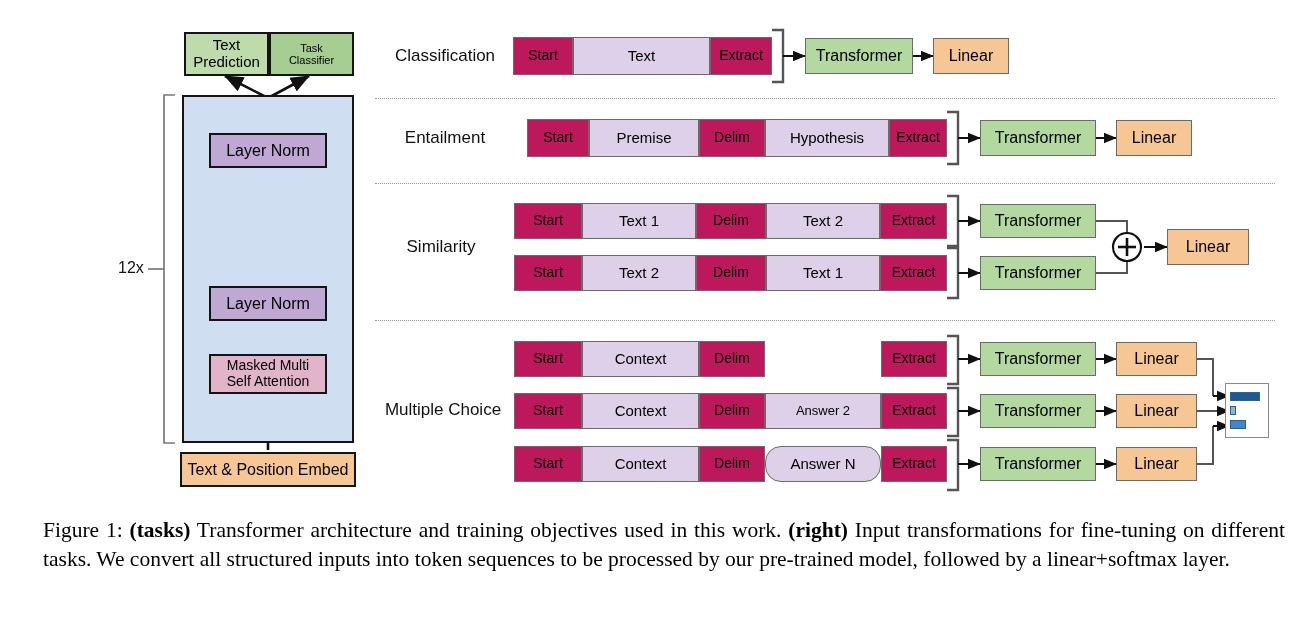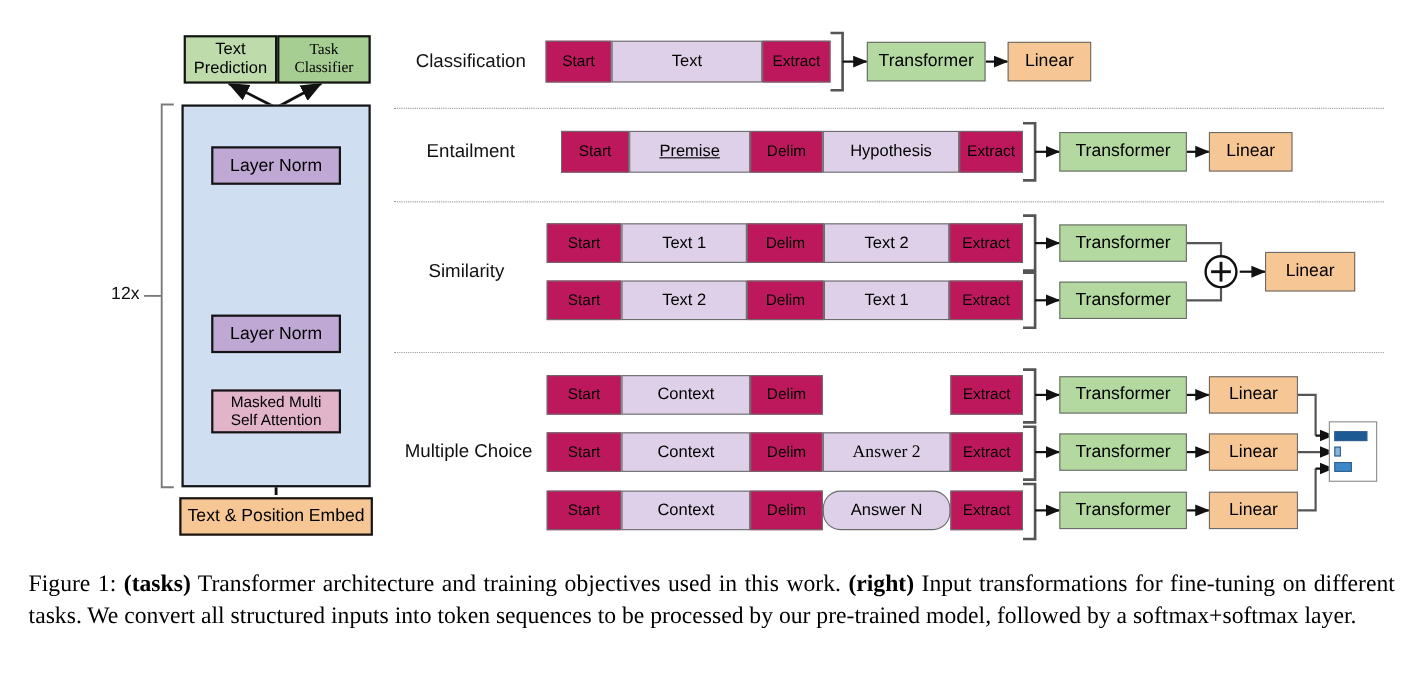--- a/index.html
+++ b/index.html
@@ -1,17 +1,17 @@
 <!DOCTYPE html>
 <html><head>
 <meta charset="utf-8">
 <style>
   html,body{margin:0;padding:0;background:#ffffff;}
   body{width:1292px;height:631px;position:relative;font-family:"Liberation Sans",sans-serif;color:#000;overflow:hidden;}
-  #figure{position:absolute;left:0;top:0;width:1120px;height:631px;}
+  #figure{position:absolute;left:17px;top:0;width:1120px;height:631px;}
 
   
   .blk{
     position:absolute;box-sizing:border-box;
     border:1.6px solid #6b6b6b;
     display:flex;align-items:center;justify-content:center;
     text-align:center;line-height:1.12;
     font-family:"Liberation Sans",sans-serif;
     color:#000;
   }
@@ -148,21 +148,21 @@
     <circle cx="1110" cy="247" r="14" fill="#fff" stroke="#111" stroke-width="2.2"></circle>
     <line x1="1101" y1="247" x2="1119" y2="247" stroke="#111" stroke-width="2.6"></line>
     <line x1="1110" y1="238" x2="1110" y2="256" stroke="#111" stroke-width="2.6"></line>
   </svg>
 
   <div class="blk thick c-panel" style="left:165px;top:95px;width:172px;height:348px;"></div>
 
   <div class="blk thick c-green1" style="left:167px;top:32px;width:85px;height:44px;font-size:15px;">
     <span><span>Text</span><br><span>Prediction</span></span>
   </div>
-  <div class="blk thick c-green2" style="left:252px;top:32px;width:85px;height:44px;font-size:14px;font-family:Liberation Serif, serif;">
+  <div class="blk thick c-green2" style="left:252px;top:32px;width:85px;height:44px;font-size:11px;">
     <span><span>Task</span><br><span>Classifier</span></span>
   </div>
 
   <div class="blk thick c-lavender" style="left:192px;top:133px;width:118px;height:35px;font-size:16px;">Layer Norm</div>
 
 
   <div class="blk thick c-lavender" style="left:192px;top:286px;width:118px;height:35px;font-size:16px;">Layer Norm</div>
 
   <div class="blk thick c-orange" style="left:163px;top:452px;width:176px;height:35px;font-size:16px;">Text &amp; Position Embed</div>
 
@@ -181,21 +181,21 @@
   <div class="blk c-blue" style="left:496px;top:37px;width:60px;height:38px;font-size:14px;">Start</div>
   <div class="blk c-purple" style="left:556px;top:37px;width:137px;height:38px;font-size:15px;">Text</div>
   <div class="blk c-blue" style="left:693px;top:37px;width:62px;height:38px;font-size:14px;">Extract</div>
 
   <div class="blk c-green" style="left:788px;top:38px;width:108px;height:36px;font-size:16px;">Transformer</div>
   <div class="blk c-orange" style="left:916px;top:38px;width:76px;height:36px;font-size:16px;">Linear</div>
 
   <div class="rowlabel" style="left:368px;top:128px;width:120px;">Entailment</div>
 
   <div class="blk c-blue" style="left:510px;top:119px;width:62px;height:38px;font-size:14px;">Start</div>
-  <div class="blk c-purple" style="left:572px;top:119px;width:110px;height:38px;font-size:15px;text-decoration:underline;">Premise</div>
+  <div class="blk c-purple" style="left:572px;top:119px;width:110px;height:38px;font-size:15px;">Premise</div>
   <div class="blk c-blue" style="left:682px;top:119px;width:66px;height:38px;font-size:14px;">Delim</div>
   <div class="blk c-purple" style="left:748px;top:119px;width:124px;height:38px;font-size:15px;">Hypothesis</div>
   <div class="blk c-blue" style="left:872px;top:119px;width:58px;height:38px;font-size:14px;">Extract</div>
 
   <div class="blk c-green" style="left:963px;top:120px;width:116px;height:36px;font-size:16px;">Transformer</div>
   <div class="blk c-orange" style="left:1099px;top:120px;width:76px;height:36px;font-size:16px;">Linear</div>
 
   <div class="rowlabel" style="left:360px;top:237px;width:128px;">Similarity</div>
 
   <div class="blk c-blue" style="left:497px;top:203px;width:68px;height:36px;font-size:14px;">Start</div>
@@ -217,21 +217,21 @@
   <div class="rowlabel" style="left:358px;top:400px;width:136px;">Multiple Choice</div>
 
   <div class="blk c-blue" style="left:497px;top:341px;width:68px;height:36px;font-size:14px;">Start</div>
   <div class="blk c-purple" style="left:565px;top:341px;width:117px;height:36px;font-size:15px;">Context</div>
   <div class="blk c-blue" style="left:682px;top:341px;width:66px;height:36px;font-size:14px;">Delim</div>
   <div class="blk c-blue" style="left:864px;top:341px;width:66px;height:36px;font-size:14px;">Extract</div>
 
   <div class="blk c-blue" style="left:497px;top:393px;width:68px;height:36px;font-size:14px;">Start</div>
   <div class="blk c-purple" style="left:565px;top:393px;width:117px;height:36px;font-size:15px;">Context</div>
   <div class="blk c-blue" style="left:682px;top:393px;width:66px;height:36px;font-size:14px;">Delim</div>
-  <div class="blk c-purple" style="left:748px;top:393px;width:116px;height:36px;font-size:16px;font-family:Liberation Serif, serif;">Answer 2</div>
+  <div class="blk c-purple" style="left:748px;top:393px;width:116px;height:36px;font-size:13px;">Answer 2</div>
   <div class="blk c-blue" style="left:864px;top:393px;width:66px;height:36px;font-size:14px;">Extract</div>
 
   <div class="blk c-blue" style="left:497px;top:446px;width:68px;height:36px;font-size:14px;">Start</div>
   <div class="blk c-purple" style="left:565px;top:446px;width:117px;height:36px;font-size:15px;">Context</div>
   <div class="blk c-blue" style="left:682px;top:446px;width:66px;height:36px;font-size:14px;">Delim</div>
   <div class="blk c-purple" style="left:748px;top:446px;width:116px;height:36px;font-size:15px;border-radius:16px;">Answer N</div>
   <div class="blk c-blue" style="left:864px;top:446px;width:66px;height:36px;font-size:14px;">Extract</div>
 
   <div class="blk c-green" style="left:963px;top:342px;width:116px;height:34px;font-size:16px;">Transformer</div>
   <div class="blk c-green" style="left:963px;top:394px;width:116px;height:34px;font-size:16px;">Transformer</div>
@@ -242,16 +242,16 @@
   <div class="blk c-orange" style="left:1099px;top:447px;width:81px;height:34px;font-size:16px;">Linear</div>
 
   <div class="sm-box" style="left:1208px;top:383px;width:44px;height:55px;">
     <div class="sm-bar" style="left:4px;top:8px;height:9px;width:30px;background:#1b5a92;"></div>
     <div class="sm-bar" style="left:4px;top:22px;height:9px;width:6px;background:#8ab4d8;"></div>
     <div class="sm-bar" style="left:4px;top:36px;height:9px;width:16px;background:#3c88c8;"></div>
   </div>
 
   <div id="caption">
     <span>Figure 1:</span>
-    <b>(tasks)</b><span> Transformer architecture and training objectives used in this work. </span><b>(right)</b><span> Input transformations for fine-tuning on different tasks. We convert all structured inputs into token sequences to be processed by our pre-trained model, followed by a softmax+softmax layer.</span>
+    <b>(tasks)</b><span> Transformer architecture and training objectives used in this work. </span><b>(right)</b><span> Input transformations for fine-tuning on different tasks. We convert all structured inputs into token sequences to be processed by our pre-trained model, followed by a linear+softmax layer.</span>
   </div>
 
 </div>
 
 </body></html>

